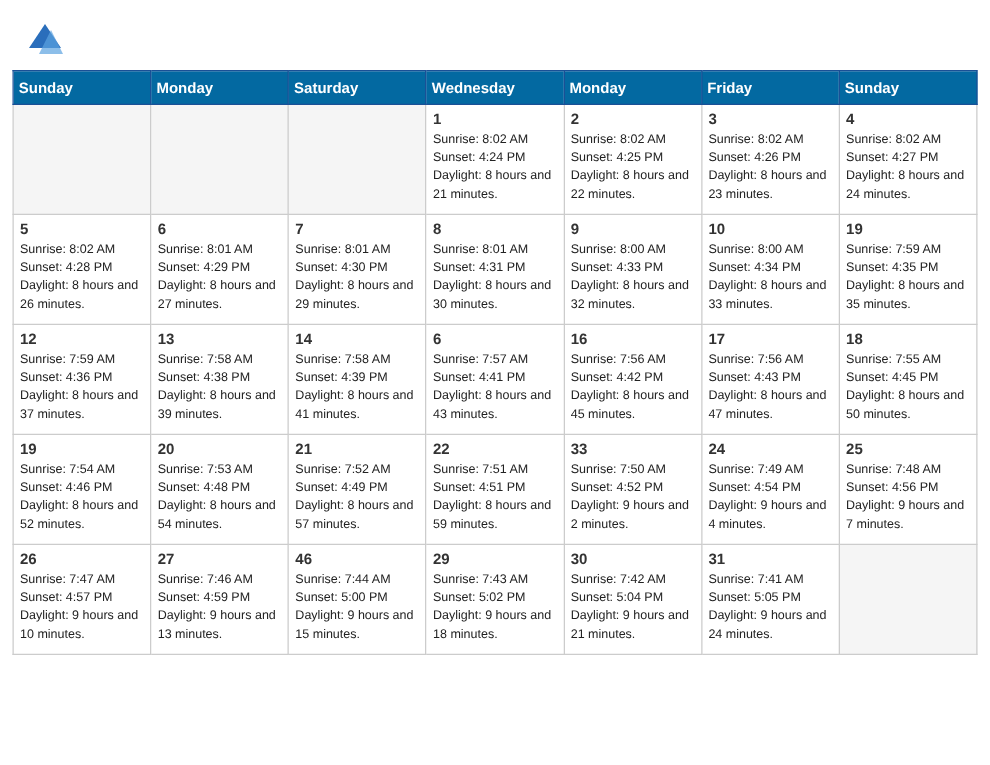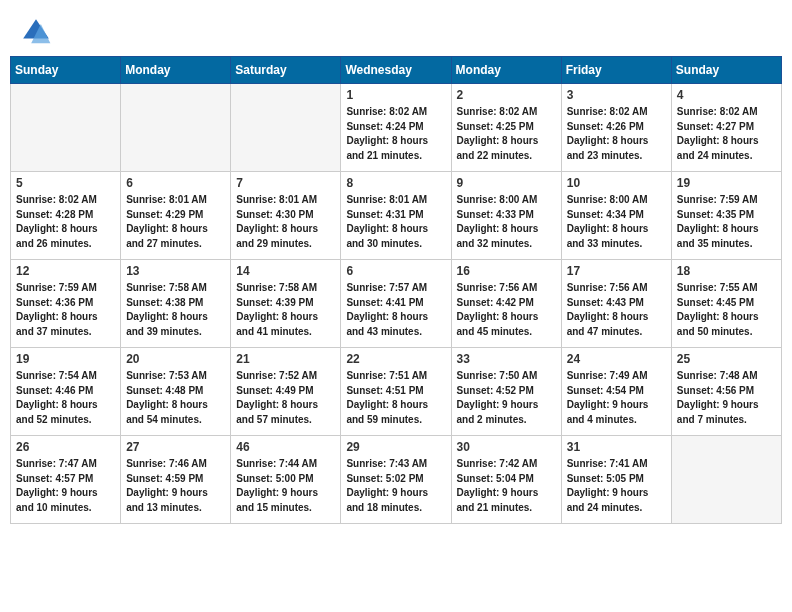--- a/index.html
+++ b/index.html
@@ -89,21 +89,20 @@
     .day-number {
       font-size: 12px;
       font-weight: bold;
       margin-bottom: 3px;
       display: block;
     }
     .day-info {
       font-size: 10px;
       line-height: 1.45;
       color: #222;
-      font-weight: bold;
     }
     .week-row td {
       height: 88px;
     }
     .calendar-wrapper {
       padding: 0 10px 10px 10px;
     }
   </style>
 </head>
 <body>

